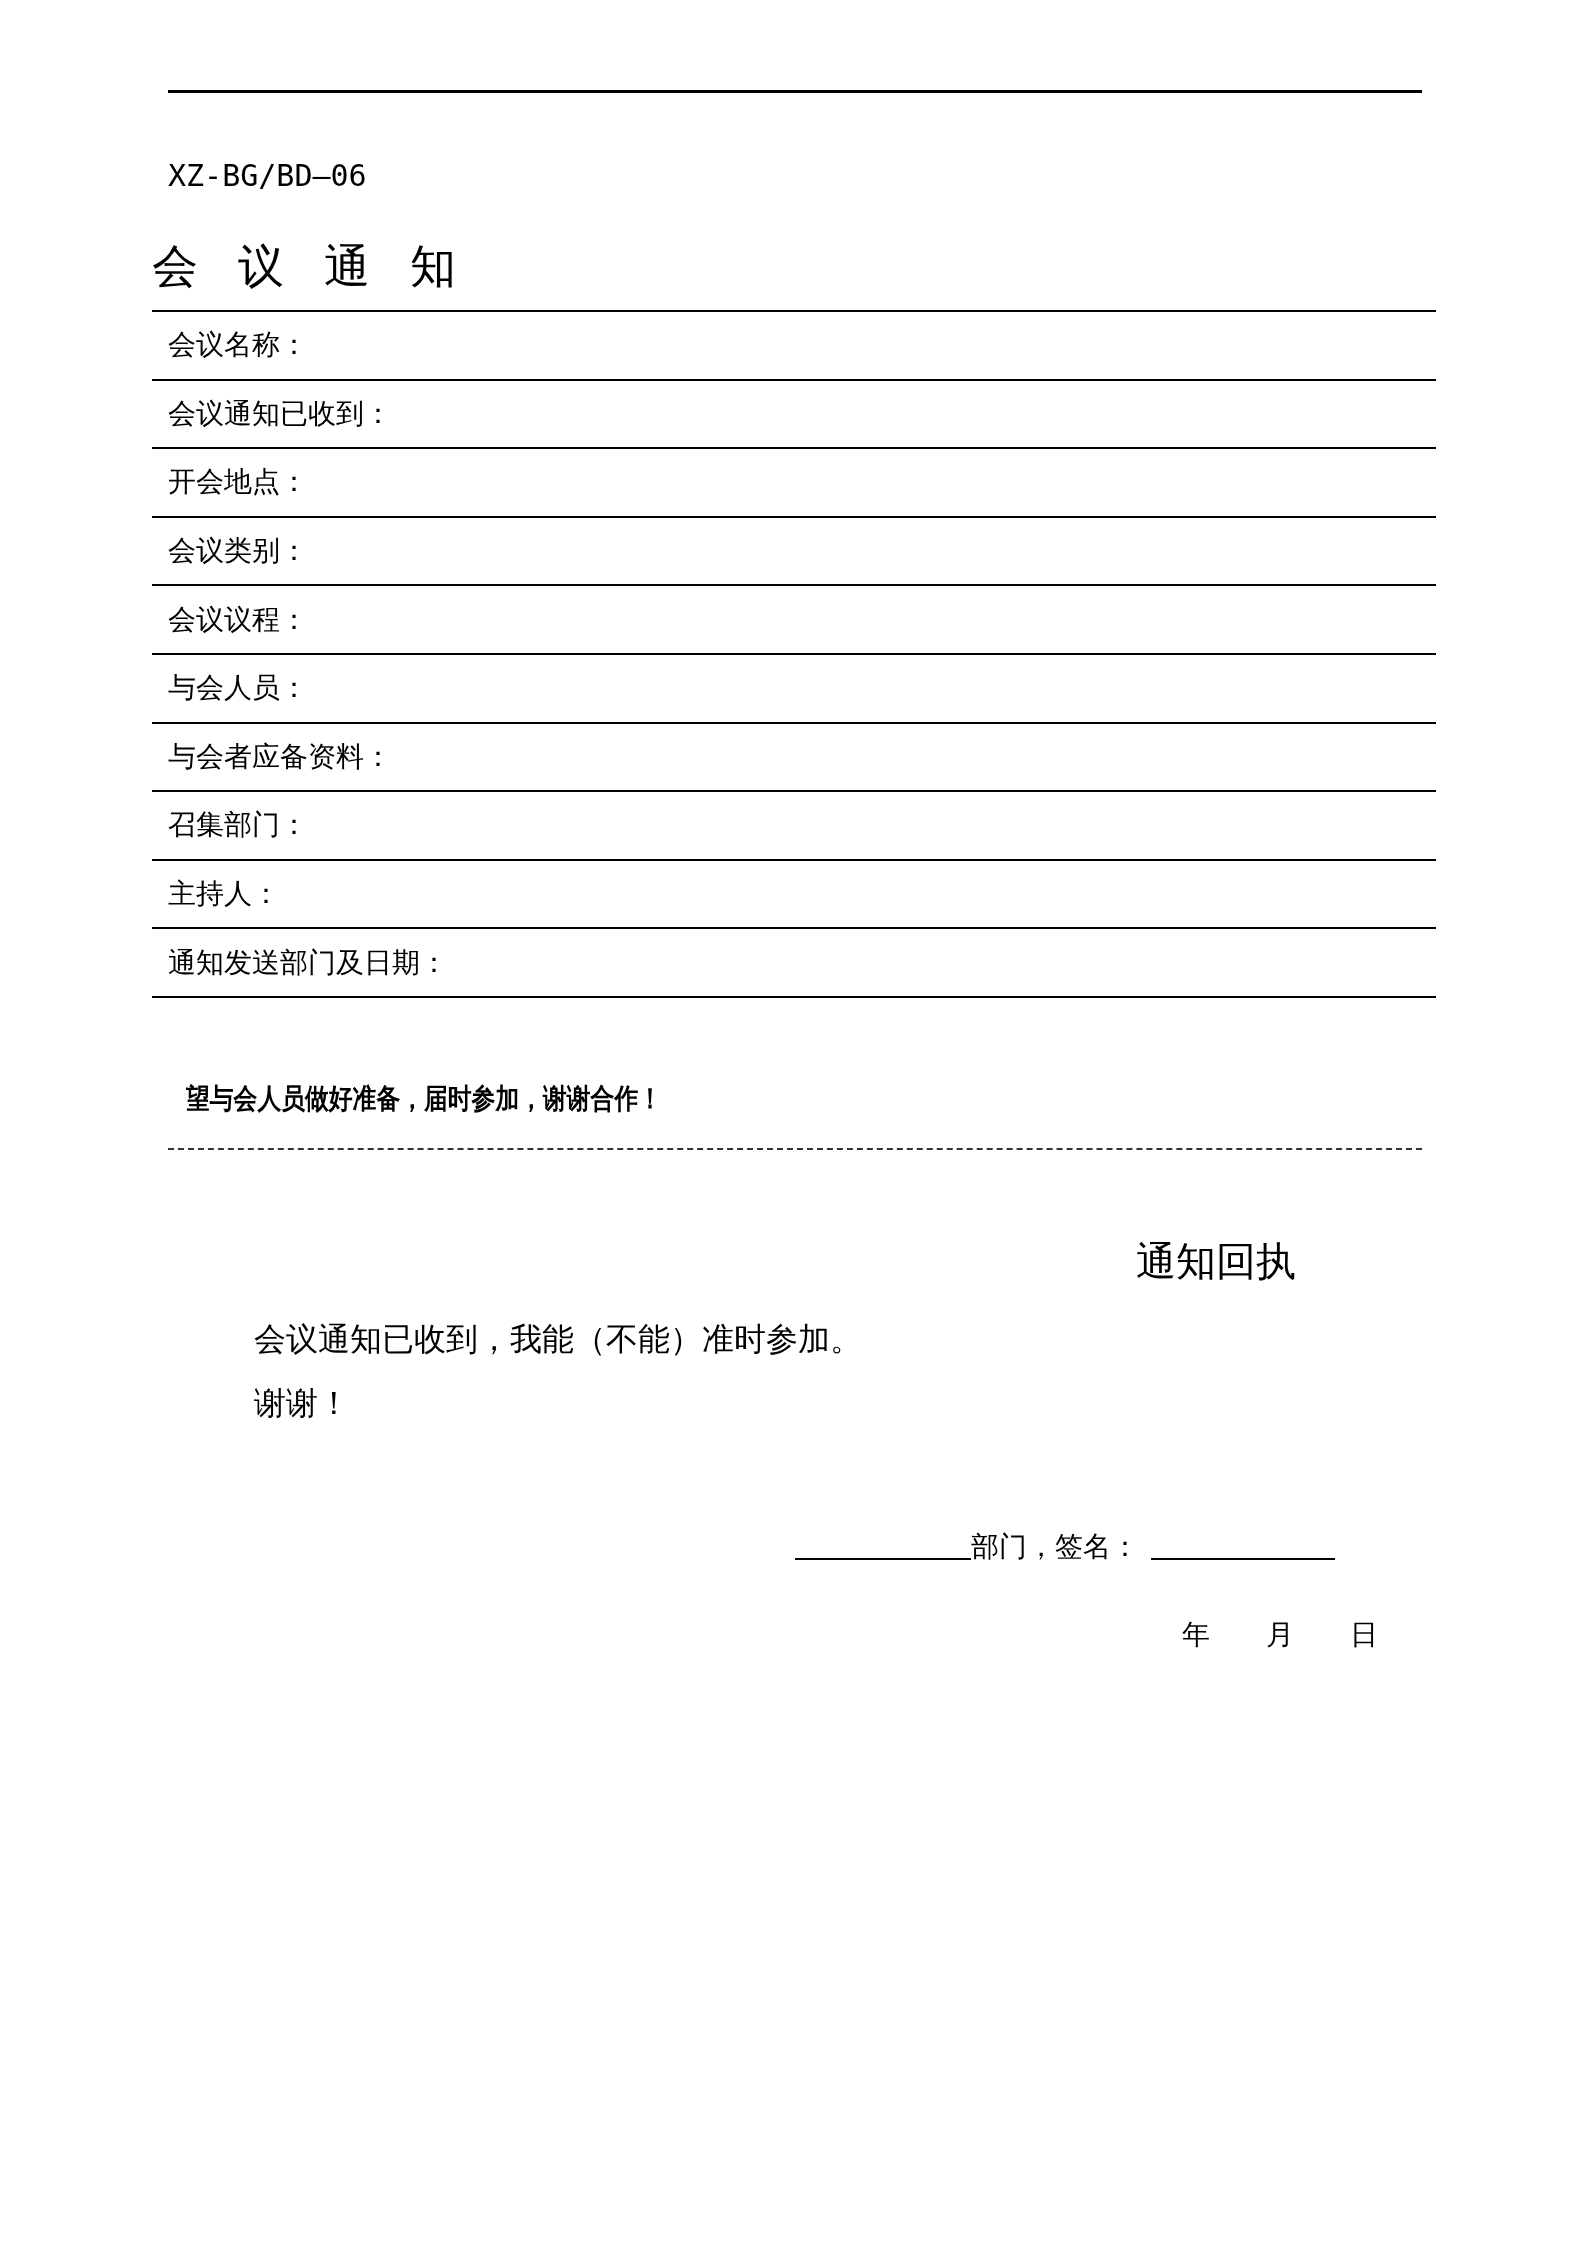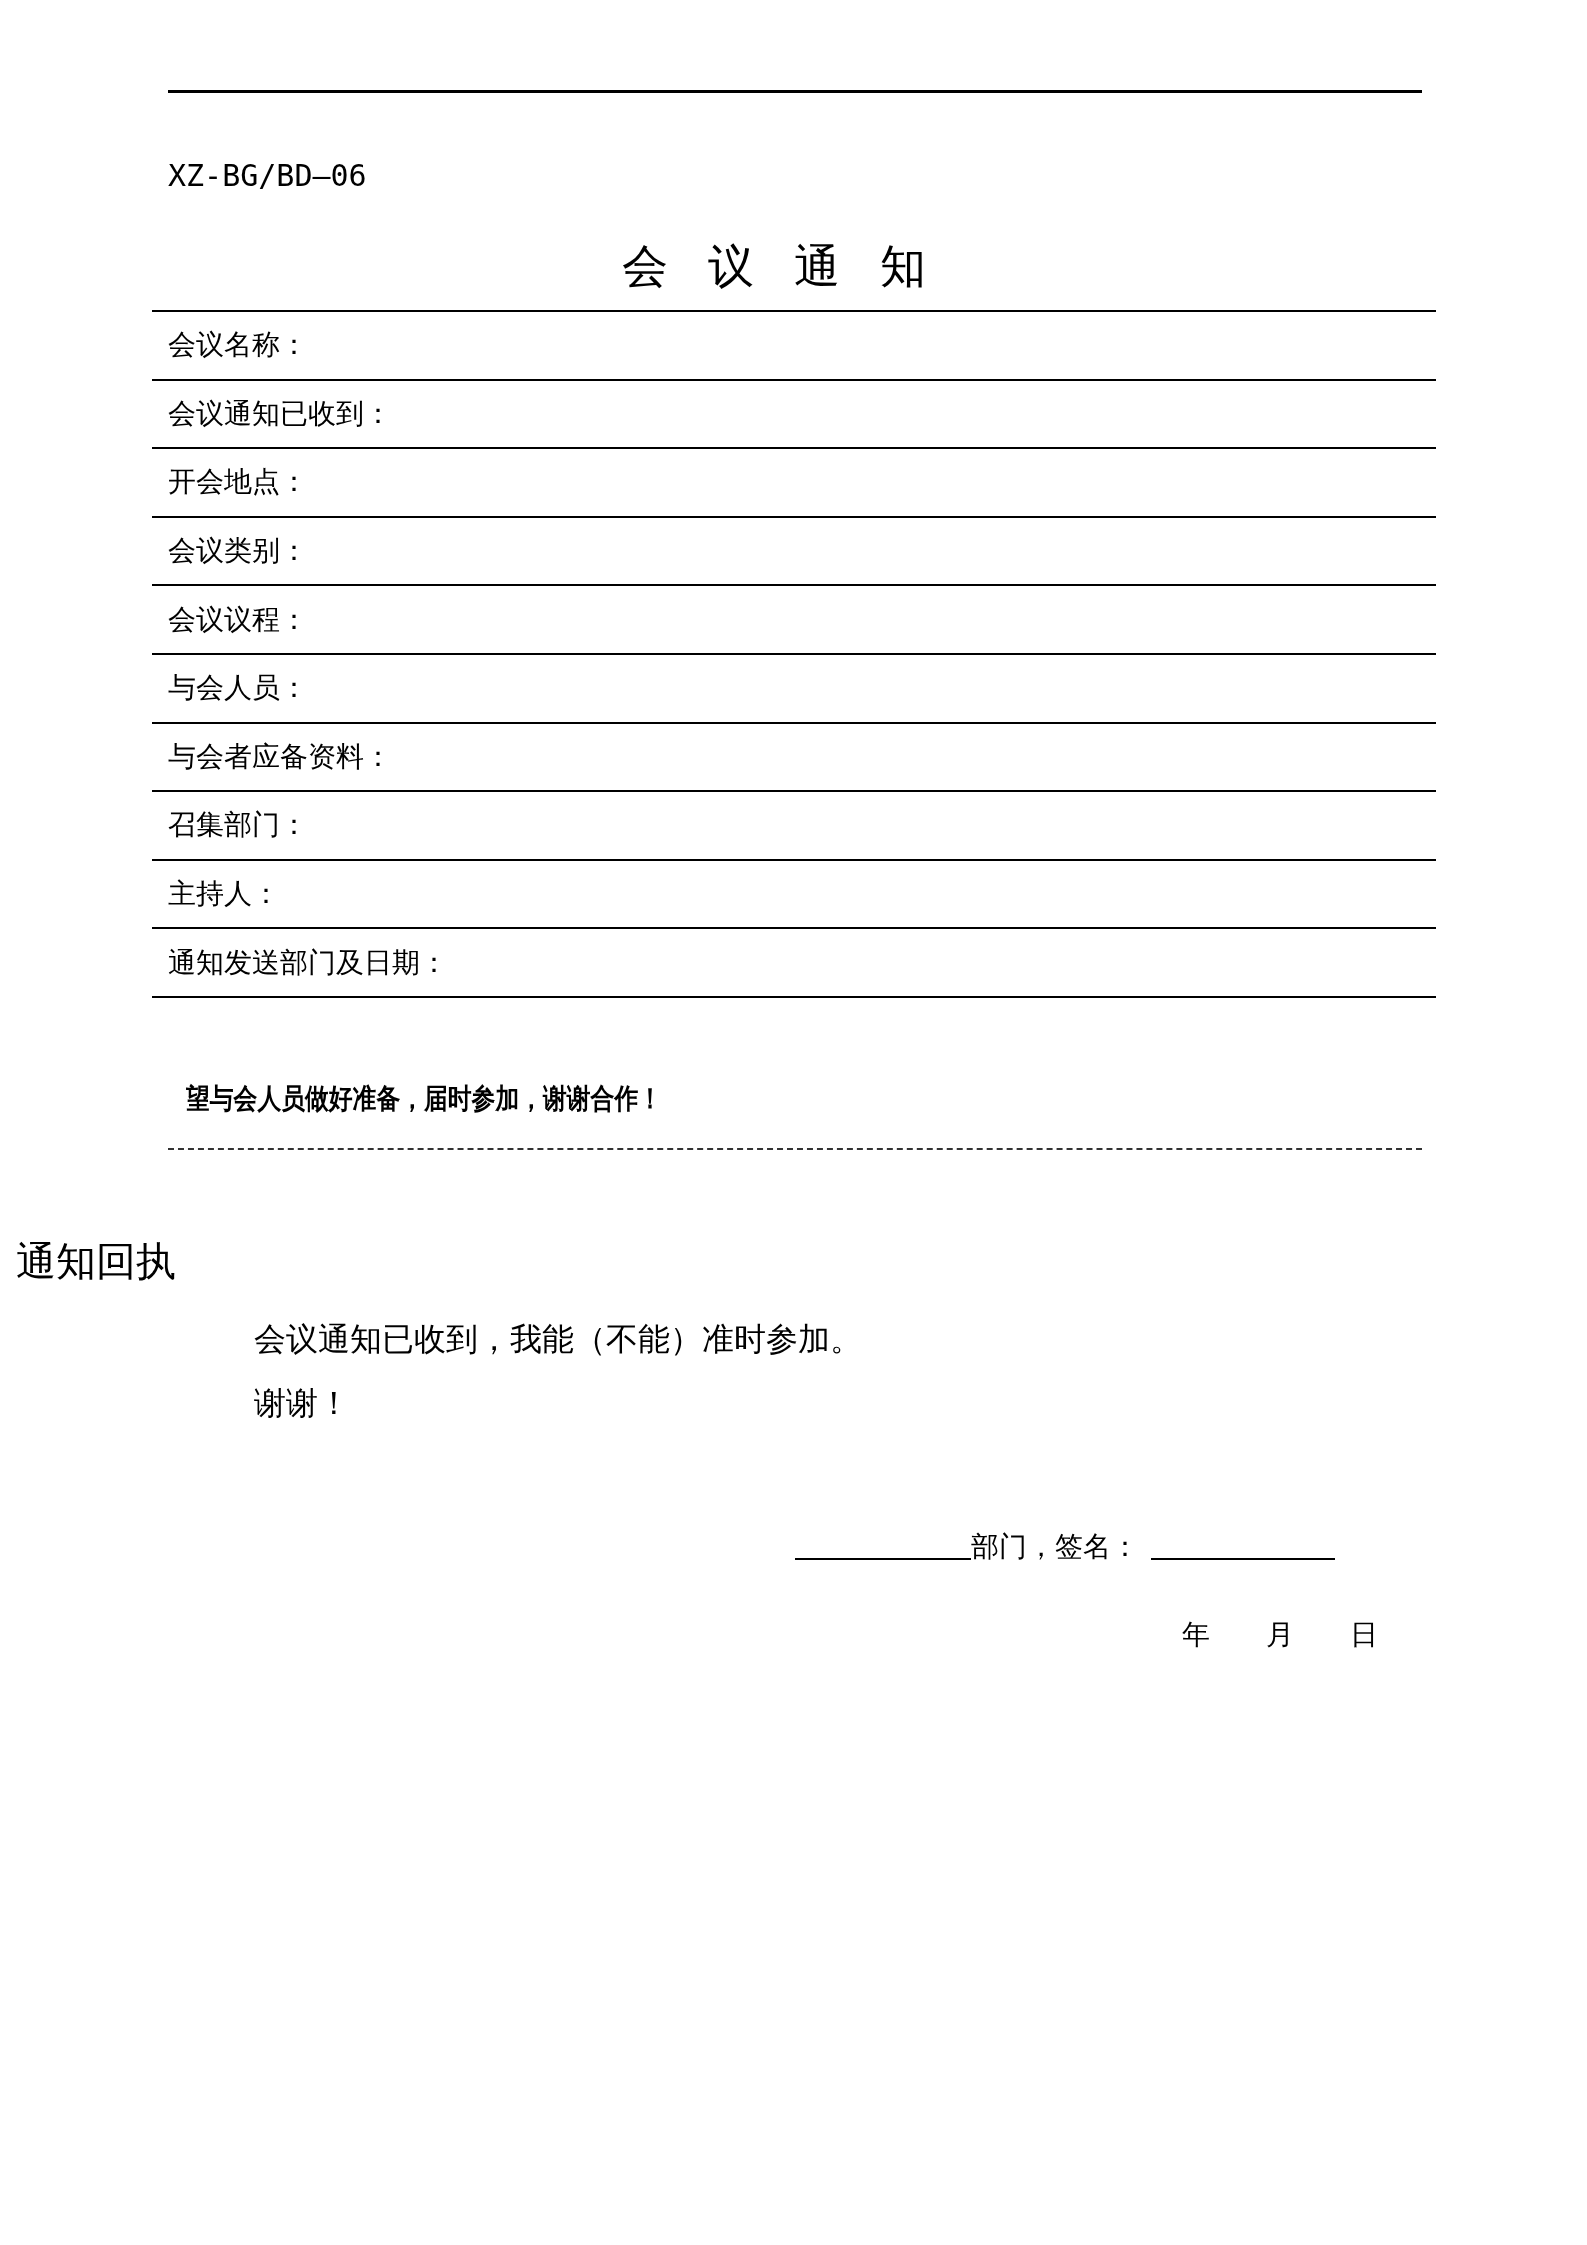--- a/index.html
+++ b/index.html
@@ -1,24 +1,24 @@
 <!DOCTYPE html>
 <html><head>
 <meta charset="utf-8">
 <style>
   html, body { margin:0; padding:0; background:#fff; }
   body { width:1587px; height:2245px; position:relative; font-family:"DejaVu Serif","Liberation Serif",serif; color:#000; }
   .top-rule { position:absolute; left:168px; top:90px; width:1254px; height:3px; background:#000; }
   .code { position:absolute; left:168px; top:158px; font-family:"DejaVu Sans Mono","Liberation Mono",monospace; font-size:30px; text-underline-offset:5px; }
-  .title { position:absolute; left:152px; width:1284px; top:236px; text-align:center; font-family:"DejaVu Sans","Liberation Sans",sans-serif; font-size:46px; letter-spacing:40px; }
+  .title { position:absolute; left:152px; width:1284px; top:236px; text-align:left; font-family:"DejaVu Sans","Liberation Sans",sans-serif; font-size:46px; letter-spacing:40px; }
   .table { position:absolute; left:152px; top:310px; width:1284px; border-top:2px solid #000;text-align:right; }
   .row { height:66.6px; border-bottom:2px solid #000; display:flex; align-items:center; padding-left:16px; font-size:28px; }
   .closing { position:absolute; left:186px; top:1080px; font-size:28px; font-weight:bold; font-family:"DejaVu Sans","Liberation Sans",sans-serif; transform:scaleX(0.85); transform-origin:left; }
   .dash { position:absolute; left:168px; top:1148px; width:1254px; border-top:2px dashed #333; }
-  .receipt-title { position:absolute; left:16px; width:1296px; top:1234px; text-align:left; font-family:"DejaVu Sans","Liberation Sans",sans-serif; font-size:40px; }
+  .receipt-title { position:absolute; left:0; width:1296px; top:1234px; text-align:right; font-family:"DejaVu Sans","Liberation Sans",sans-serif; font-size:40px; }
   .receipt-line { position:absolute; left:254px; font-size:32px; }
   .sig { position:absolute; top:1528px; left:795px; font-size:28px; display:flex; }
   .blank { display:inline-block; border-bottom:2px solid #000; height:30px; }
   .date { position:absolute; top:1616px; left:1150px; font-size:28px; word-spacing:0;margin-left:32px; }
   .date span { display:inline-block; margin-right:56px; }
 </style>
 </head>
 <body>
 
 <div class="top-rule"></div>

